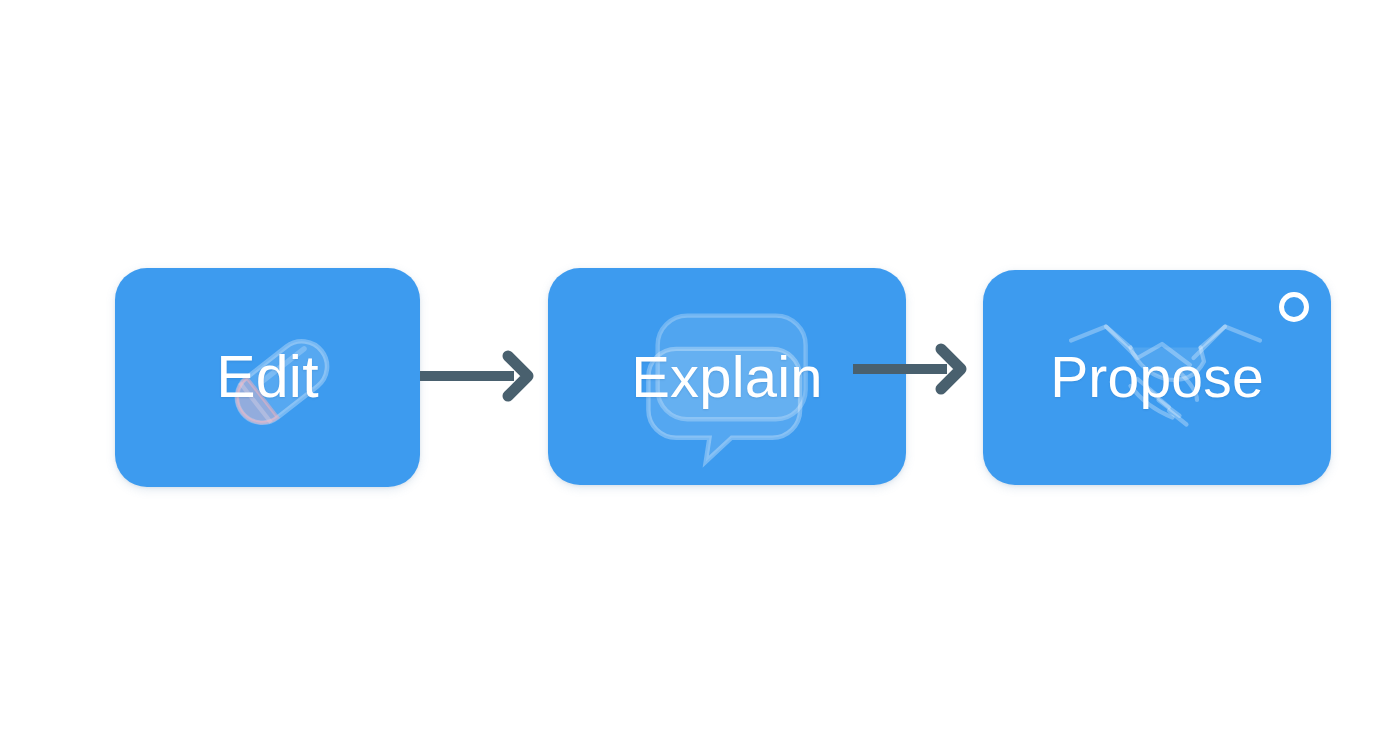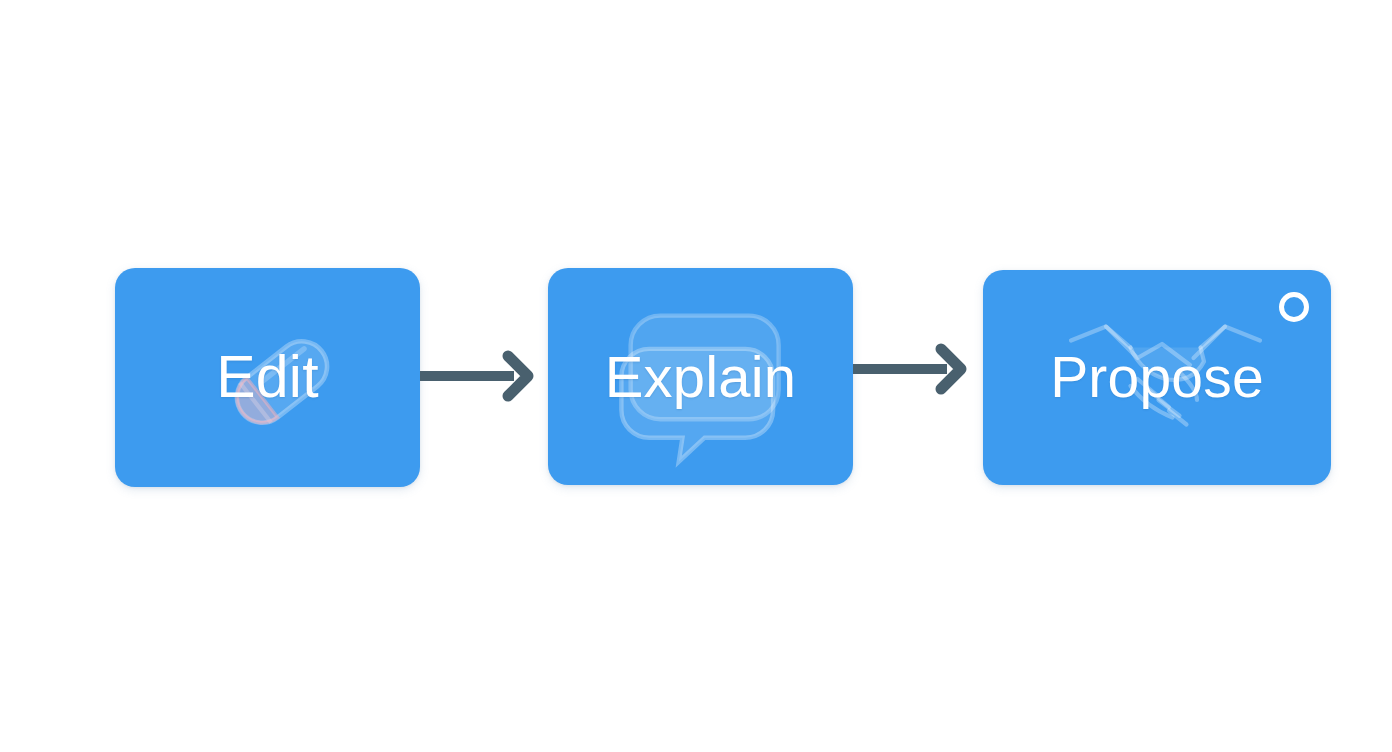--- a/index.html
+++ b/index.html
@@ -19,21 +19,21 @@
     position: relative;
     width: 1392px;
     height: 752px;
     background: #ffffff;
   }
 
   
   .node {
     position: absolute;
     background: #3d9bef;
-    border-radius: 20px;
+    border-radius: 32px;
     box-shadow: 0 3px 10px rgba(100, 140, 180, 0.18),
                 0 1px 3px rgba(90, 130, 170, 0.12);
     overflow: hidden;
     display: flex;
     align-items: center;
     justify-content: center;
   }
 
   .node-watermark {
     position: absolute;
@@ -54,21 +54,21 @@
     font-size: 58px;
     font-weight: 400;
     letter-spacing: 0.2px;
     line-height: 1;
     white-space: nowrap;
     text-shadow: 0 1px 2px rgba(30, 90, 150, 0.20);
   }
 
   
   #node-edit    { left: 115px; top: 268px; width: 305px; height: 219px; }
-  #node-explain { left: 548px; top: 268px; width: 305px; height: 217px; }
+  #node-explain { left: 548px; top: 268px; width: 358px; height: 217px; }
   #node-propose { left: 983px; top: 270px; width: 348px; height: 215px; }
 
   #node-edit .node-label    { font-size: 59px; }
   #node-explain .node-label { font-size: 58px; }
   #node-propose .node-label { font-size: 57px; }
 
   
   #wm-edit    { transform: translate(14px, 4px); }
   #wm-explain { transform: translate(6px, 2px); }
   #wm-propose { transform: translate(8px, -2px); }

